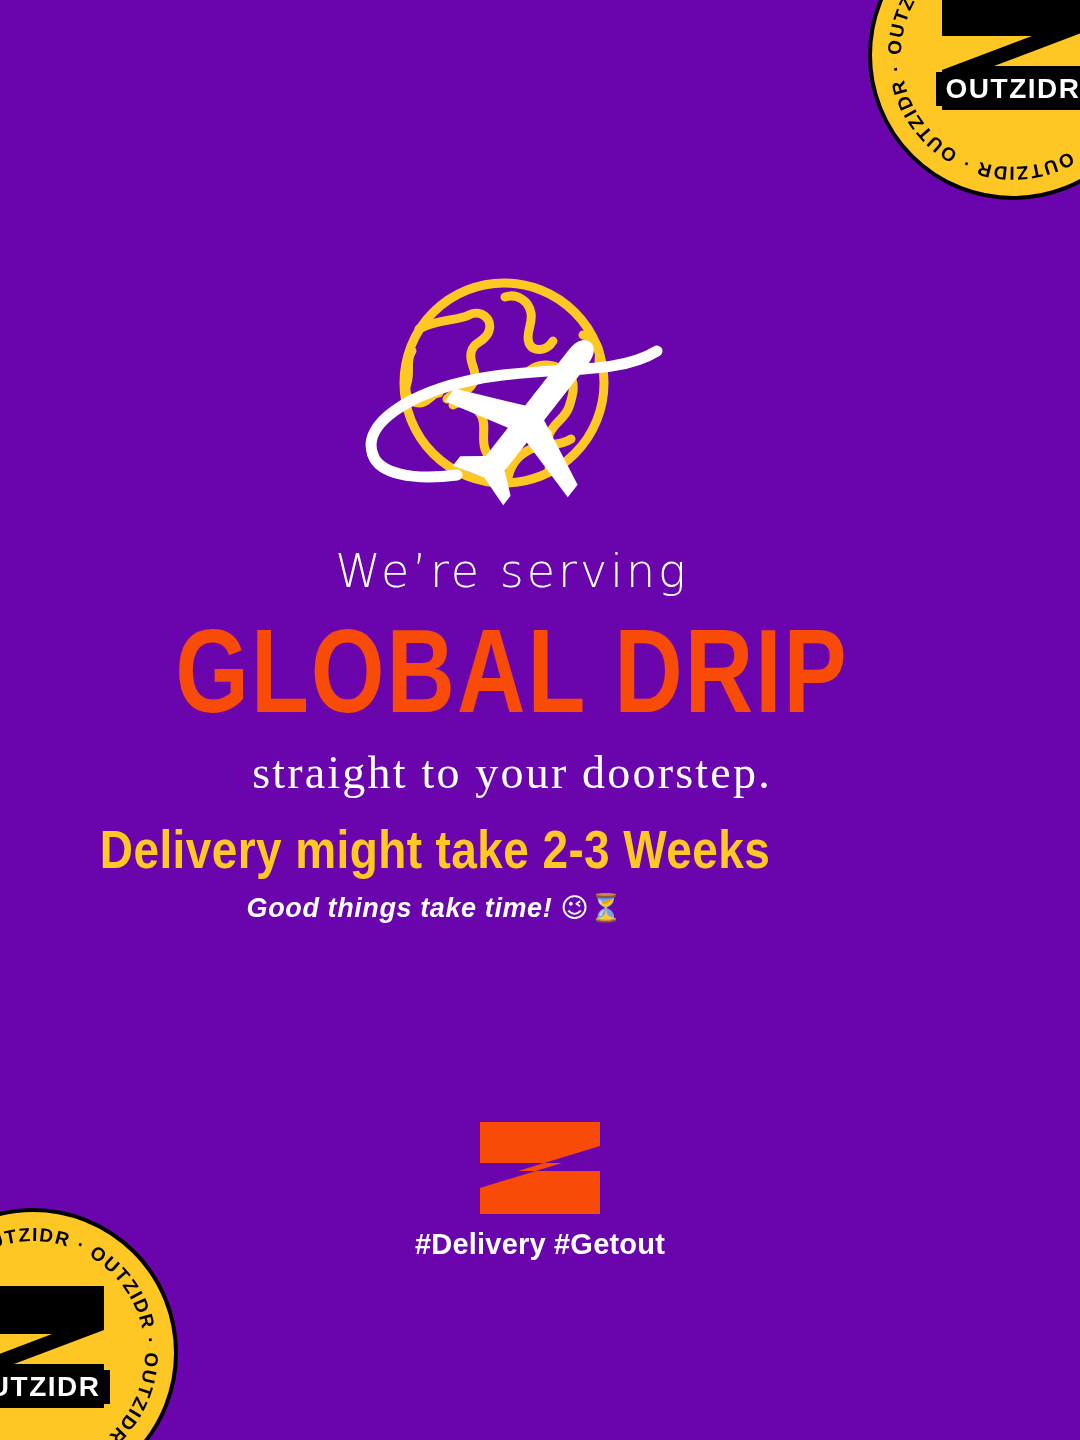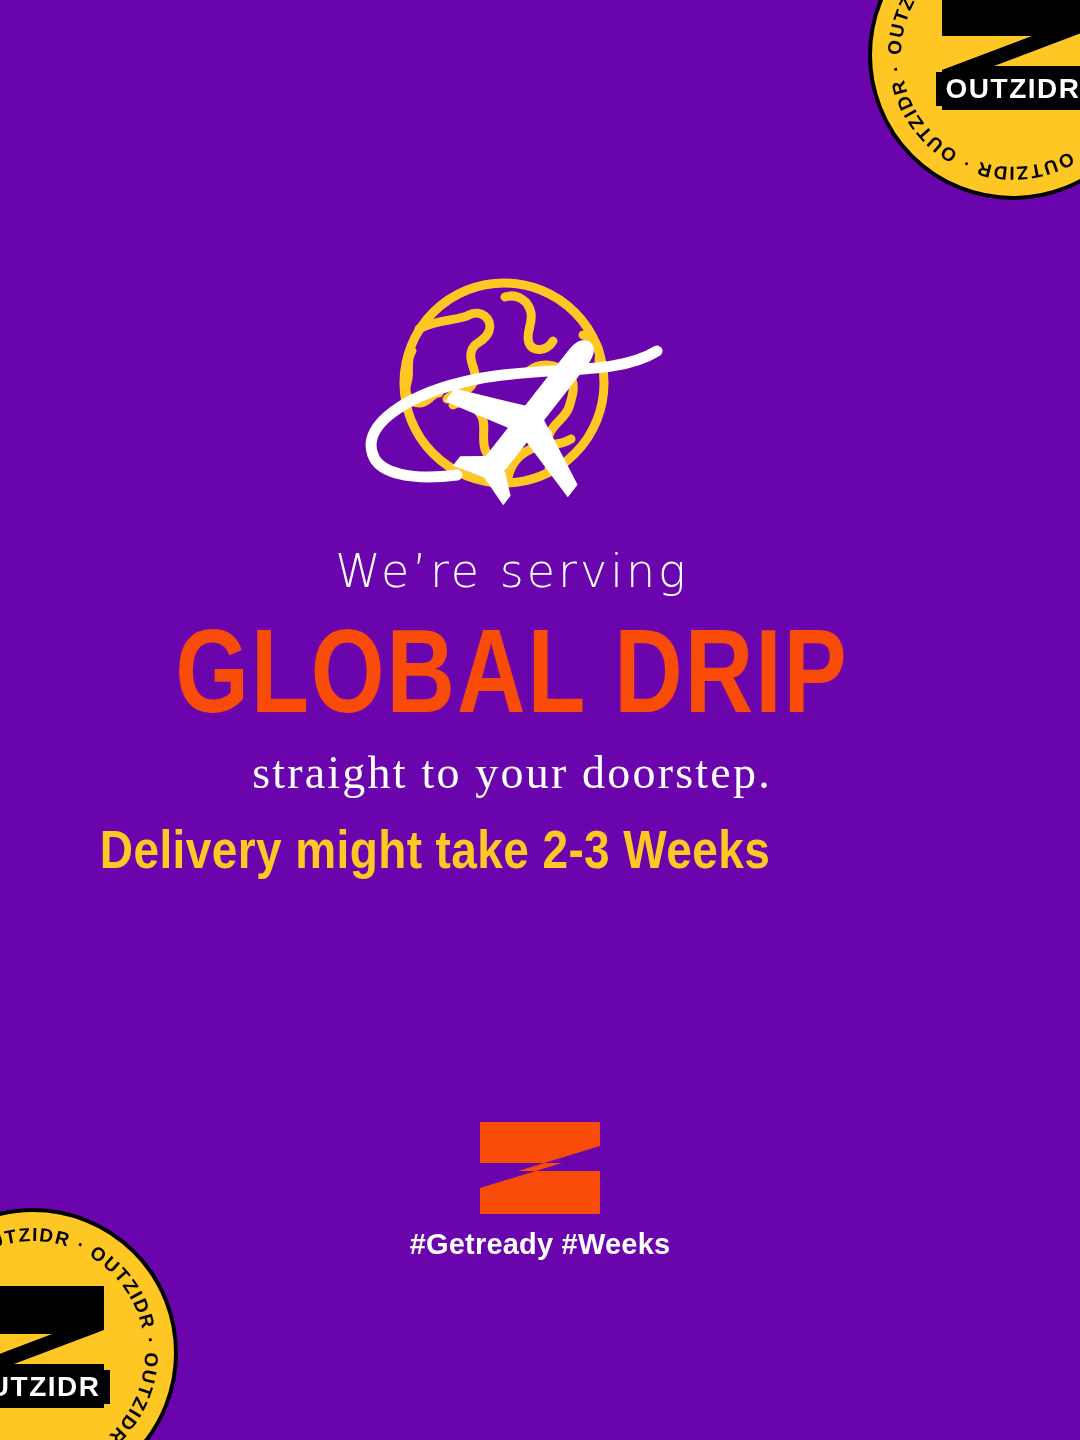--- a/index.html
+++ b/index.html
@@ -227,29 +227,33 @@
   </div>
 
   <div class="copy">
     <div class="line-serving">We’re serving</div>
     <div class="line-global">GLOBAL DRIP</div>
     <div class="line-doorstep">straight to your doorstep.</div>
   </div>
 
   <div class="delivery-block">
     <div class="line-delivery">Delivery might take 2-3 Weeks</div>
+    <div class="line-subnote">
+      <span>Good things take time!</span>
+      <span class="emoji">😉</span><span class="emoji">⏳</span>
+    </div>
   </div>
 
   <div class="footer">
     <div class="zmark">
       <svg viewBox="0 0 124 92" xmlns="http://www.w3.org/2000/svg">
         <polygon points="2,0 122,0 122,24 40,49 122,49 122,92 2,92 2,66 84,41 2,41" fill="#F84B08"></polygon>
       </svg>
     </div>
-    <div class="hashtags">#Getready #Weeks</div>
+    <div class="hashtags">#Delivery #Getout</div>
   </div>
 
   <div class="badge badge-bl">
     <div class="badge-ring">
       <svg viewBox="0 0 290 290" xmlns="http://www.w3.org/2000/svg">
         <defs>
           <path id="ringPathBL" d="M 145,145 m -115,0 a 115,115 0 1,1 230,0 a 115,115 0 1,1 -230,0"></path>
         </defs>
         <text>
           <textPath href="#ringPathBL" startOffset="0%">OUTZIDR · OUTZIDR · OUTZIDR · OUTZIDR · OUTZIDR · OUTZIDR · </textPath>

